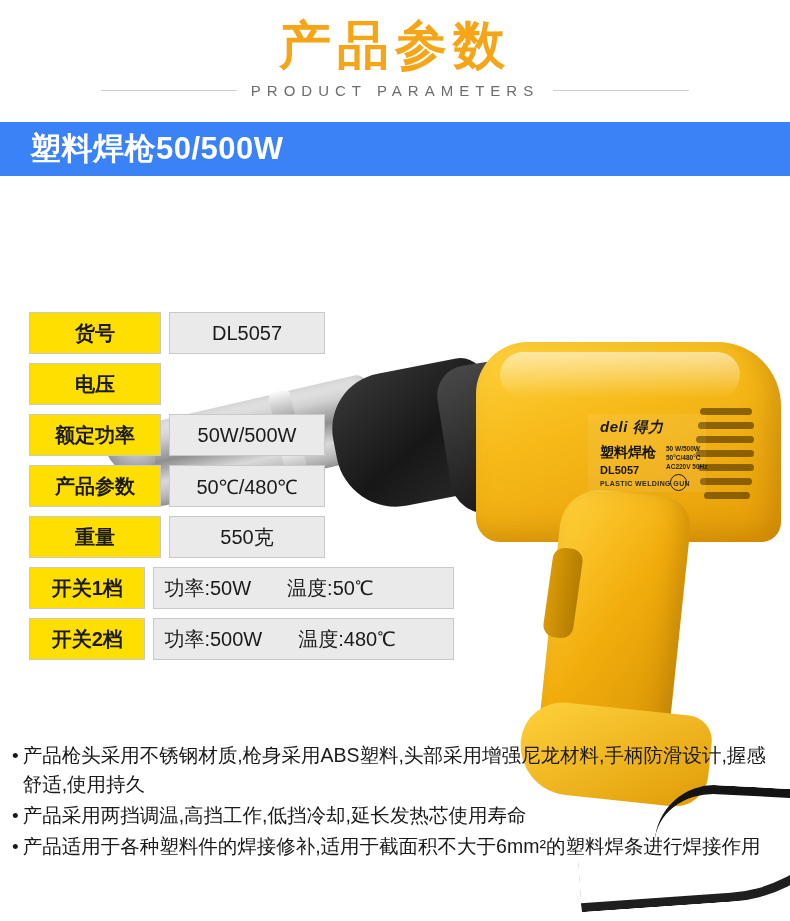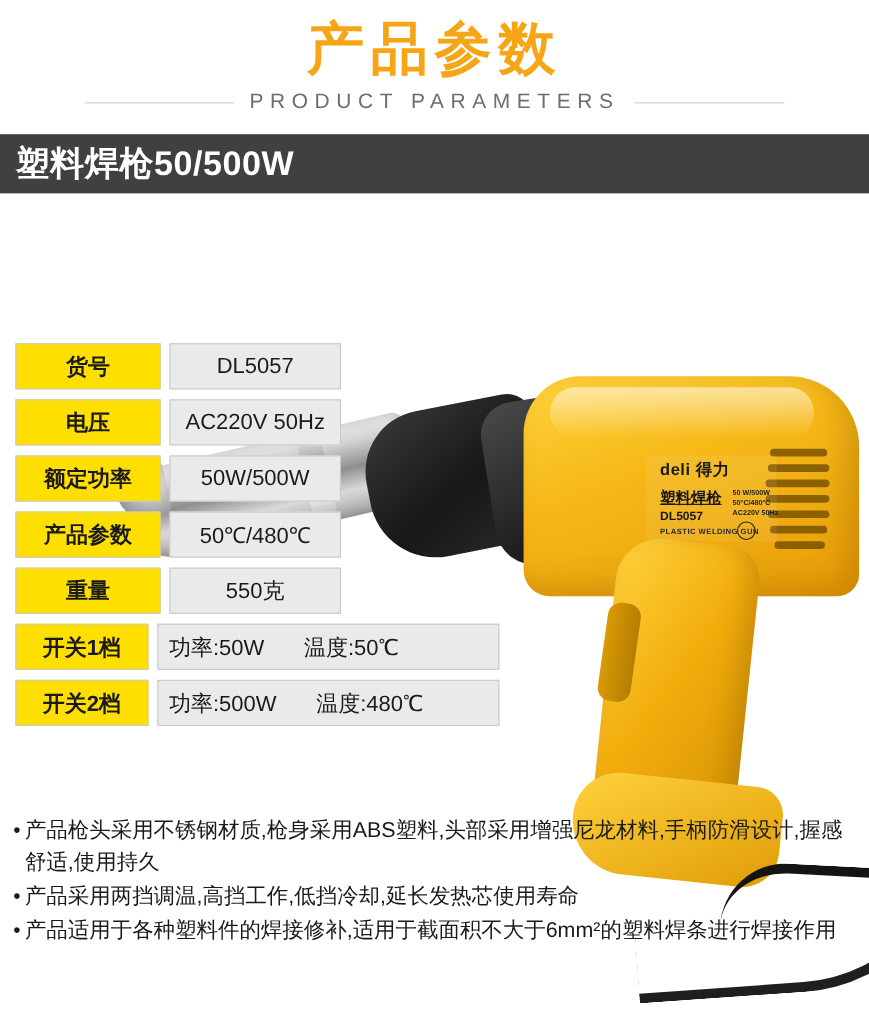--- a/index.html
+++ b/index.html
@@ -33,34 +33,34 @@
     align-items: center;
     justify-content: center;
     margin-top: 6px;
   }
   .header-rule {
     height: 1px;
     background: #cfcfcf;
     width: 136px;
   }
   .header-en {
-    font-size: 19px;
+    font-size: 15px;
     color: #6d6d6d;
     letter-spacing: 6px;
     padding: 0 14px;
     white-space: nowrap;
   }
 
   
   .title-bar {
-    background: #404040;
+    background: #3b82f6;
     height: 54px;
     display: flex;
     align-items: center;
-    padding-left: 14px;
+    padding-left: 30px;
   }
   .title-bar-text {
     color: #ffffff;
     font-size: 31px;
     font-weight: bold;
     letter-spacing: 0.5px;
   }
 
   
   .body-area {
@@ -193,30 +193,30 @@
     position: absolute;
     left: 492px; top: 222px;
     width: 118px; height: 78px;
     background: rgba(255,255,255,0.08);
   }
   .brand {
     position: absolute;
     left: 504px; top: 226px;
     font-size: 15px;
     font-weight: bold;
+    font-style: italic;
     color: #1a1a1a;
     letter-spacing: 0.5px;
   }
   .plate-title {
     position: absolute;
     left: 504px; top: 252px;
     font-size: 14px;
     font-weight: bold;
     color: #151515;
-    text-decoration: underline;
   }
   .plate-model {
     position: absolute;
     left: 504px; top: 272px;
     font-size: 11px;
     font-weight: bold;
     color: #151515;
   }
   .plate-sub {
     position: absolute;
@@ -247,20 +247,21 @@
     position: absolute;
     left: 14px;
     top: 136px;
     width: 440px;
   }
   .spec-row {
     display: flex;
     align-items: stretch;
     margin-bottom: 9px;
     height: 42px;
+    margin-left: 15px;
   }
   .spec-key {
     width: 132px;
     background: #ffdf00;
     border: 1px solid #c9c9c9;
     display: flex;
     align-items: center;
     justify-content: center;
     font-size: 20px;
     font-weight: bold;
@@ -360,21 +361,20 @@
 
   <div class="spec-table">
 
     <div class="spec-row">
       <div class="spec-key">货号</div>
       <div class="spec-val">DL5057</div>
     </div>
 
     <div class="spec-row">
       <div class="spec-key">电压</div>
-      <div class="spec-val">AC220V 50Hz</div>
     </div>
 
     <div class="spec-row">
       <div class="spec-key">额定功率</div>
       <div class="spec-val">50W/500W</div>
     </div>
 
     <div class="spec-row">
       <div class="spec-key">产品参数</div>
       <div class="spec-val">50℃/480℃</div>

